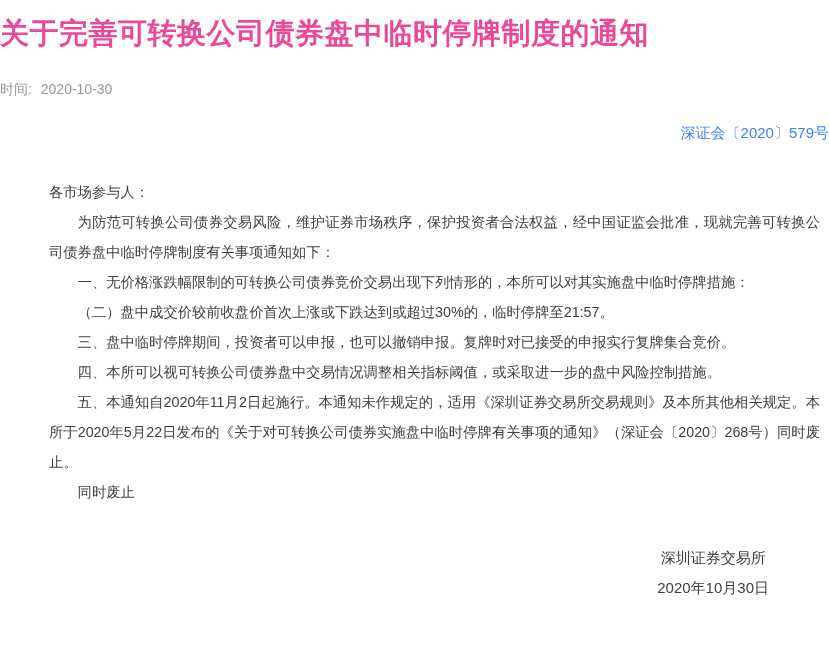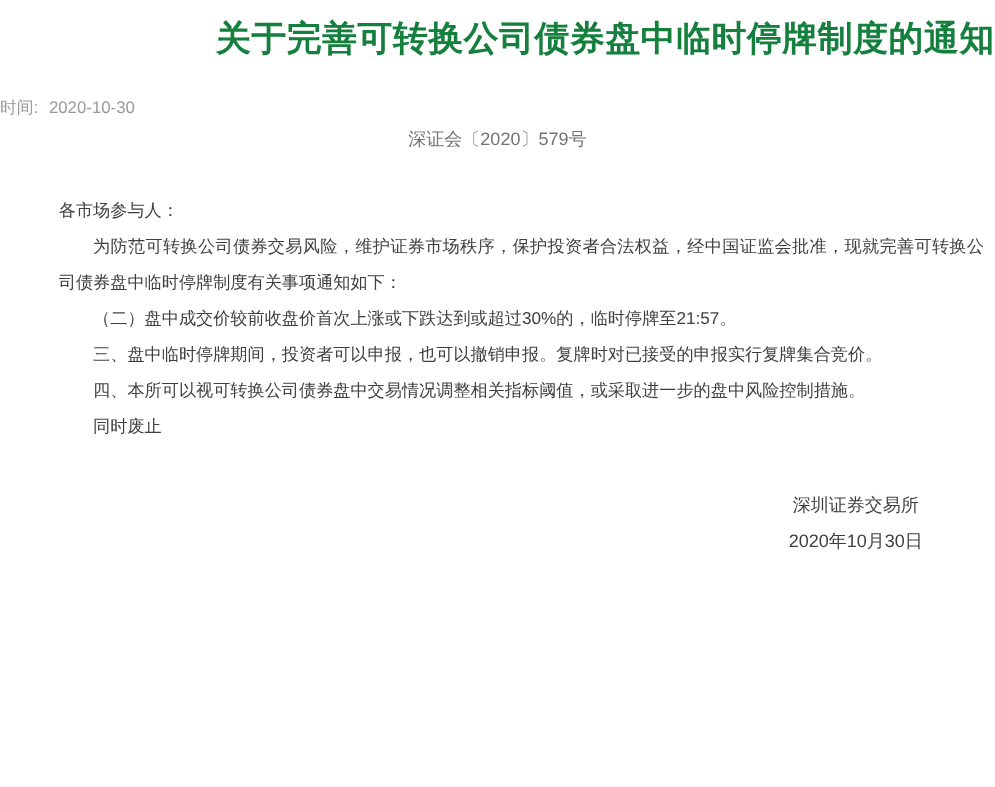--- a/index.html
+++ b/index.html
@@ -13,41 +13,41 @@
     width: 829px;
     height: 656px;
     margin: 0 auto;
     background: #ffffff;
     overflow: hidden;
     box-sizing: border-box;
     padding-top: 13px;
   }
   .title {
     margin: 0;
-    text-align: right;
+    text-align: left;
     font-size: 29px;
     line-height: 40px;
     font-weight: bold;
-    color: #15803d;
+    color: #ec4899;
     letter-spacing: 0.5px;
   }
   .meta {
     margin-top: 26px;
     text-align: left;
     font-size: 14px;
     line-height: 20px;
     color: #999999;
   }
   .meta .time-value { margin-left: 5px; }
   .doc-number {
-    margin-top: 8px;
-    text-align: center;
+    margin-top: 24px;
+    text-align: right;
     font-size: 15px;
     line-height: 20px;
-    color: #737373;
+    color: #3b82f6;
   }
   .notice-body {
     margin-top: 34px;
     padding: 0 9px;
     font-size: 14.3px;
     line-height: 30px;
     color: #3f3f3f;
     text-align: justify;
     margin-left: 40px;
   }
@@ -81,23 +81,25 @@
   <div class="meta">
     <span class="time-label">时间:</span>
     <span class="time-value">2020-10-30</span>
   </div>
 
   <div class="doc-number">深证会〔2020〕579号</div>
 
   <div class="notice-body">
     <p class="no-indent">各市场参与人：</p>
     <p>为防范可转换公司债券交易风险，维护证券市场秩序，保护投资者合法权益，经中国证监会批准，现就完善可转换公司债券盘中临时停牌制度有关事项通知如下：</p>
+    <p>一、无价格涨跌幅限制的可转换公司债券竞价交易出现下列情形的，本所可以对其实施盘中临时停牌措施：</p>
     <p>（二）盘中成交价较前收盘价首次上涨或下跌达到或超过30%的，临时停牌至21:57。</p>
     <p>三、盘中临时停牌期间，投资者可以申报，也可以撤销申报。复牌时对已接受的申报实行复牌集合竞价。</p>
     <p>四、本所可以视可转换公司债券盘中交易情况调整相关指标阈值，或采取进一步的盘中风险控制措施。</p>
+    <p>五、本通知自2020年11月2日起施行。本通知未作规定的，适用《深圳证券交易所交易规则》及本所其他相关规定。本所于2020年5月22日发布的《关于对可转换公司债券实施盘中临时停牌有关事项的通知》（深证会〔2020〕268号）同时废止。</p>
     <p>同时废止</p>
   </div>
 
   <div class="signature">
     <div class="signature-inner">
       <div>深圳证券交易所</div>
       <div>2020年10月30日</div>
     </div>
   </div>
 

